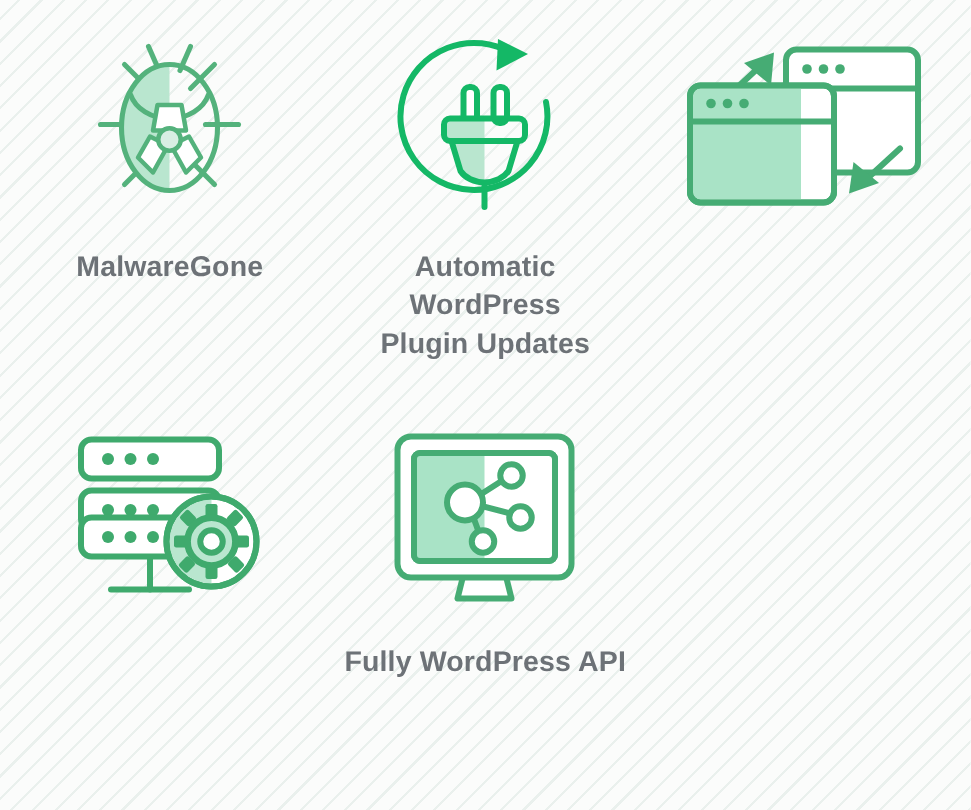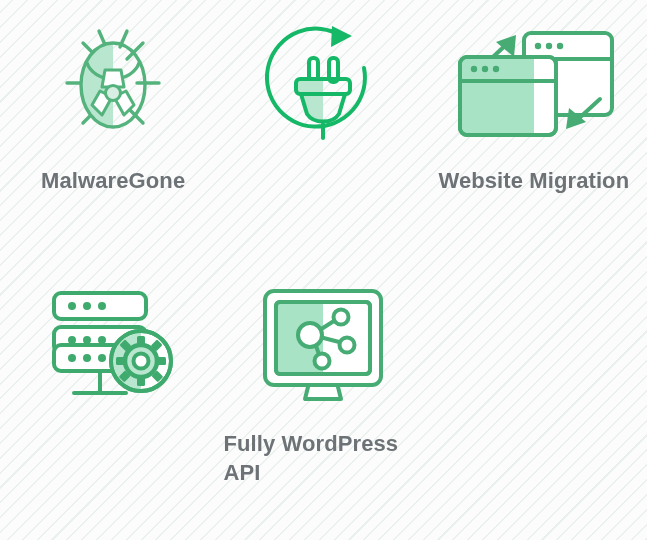--- a/index.html
+++ b/index.html
@@ -41,21 +41,22 @@
 
   .feature-icon {
     height: 124px;
     display: flex;
     align-items: center;
     justify-content: center;
   }
 
   .feature-label {
     margin-top: 22px;
-    font-size: 22px;
+    text-align: center;
+    font-size: 19px;
     font-weight: bold;
     color: #6d7277;
     line-height: 1.33;
     letter-spacing: 0.1px;
     max-width: 200px;
     white-space: pre-line;
   }
 </style>
 </head>
 <body>
@@ -126,20 +127,22 @@
         </defs>
         <g clip-path="url(#plugHalf)">
           <rect x="33" y="57" width="54" height="15" rx="4" fill="#b9e6cf"></rect>
           <path d="M 38 72 L 82 72 L 76 92 A 18 14 0 0 1 44 92 Z" fill="#b9e6cf"></path>
         </g>
         <rect x="33" y="57" width="54" height="15" rx="4" stroke="#14b866" stroke-width="4" fill="none"></rect>
         <path d="M 38 72 L 82 72 L 76 92 A 18 14 0 0 1 44 92 Z" stroke="#14b866" stroke-width="4" fill="none" stroke-linejoin="round"></path>
         <line x1="60" y1="102" x2="60" y2="116" stroke="#14b866" stroke-width="4" stroke-linecap="round"></line>
       </svg>
     </div>
+    <div class="feature-label">Automatic WordPress
+Plugin Updates</div>
   </div>
 
   <div class="feature-card">
     <div class="feature-icon">
       <svg width="168" height="122" viewBox="0 0 168 122" fill="none">
 
         <rect x="74" y="12" width="88" height="82" rx="7" fill="#ffffff" stroke="#46ac74" stroke-width="4"></rect>
         <line x1="74" y1="38" x2="162" y2="38" stroke="#46ac74" stroke-width="4"></line>
         <g fill="#46ac74">
           <circle cx="88" cy="25" r="3.2"></circle>
@@ -168,21 +171,20 @@
           <circle cx="35" cy="48" r="3.2"></circle>
           <circle cx="46" cy="48" r="3.2"></circle>
         </g>
 
         <g stroke="#46ac74" stroke-width="4" stroke-linecap="round">
           <line x1="150" y1="78" x2="126" y2="100"></line>
         </g>
         <polygon points="116,108 119,87 136,101" fill="#46ac74"></polygon>
       </svg>
     </div>
-    <div class="feature-label">Website Migration</div>
   </div>
 
   <div class="feature-card row-2-card">
     <div class="feature-icon">
       <svg width="142" height="124" viewBox="0 0 142 124" fill="none">
 
         <g stroke="#3faa6d" stroke-width="4" stroke-linecap="round">
           <line x1="58" y1="88" x2="58" y2="110"></line>
           <line x1="32" y1="110" x2="84" y2="110"></line>
         </g>

